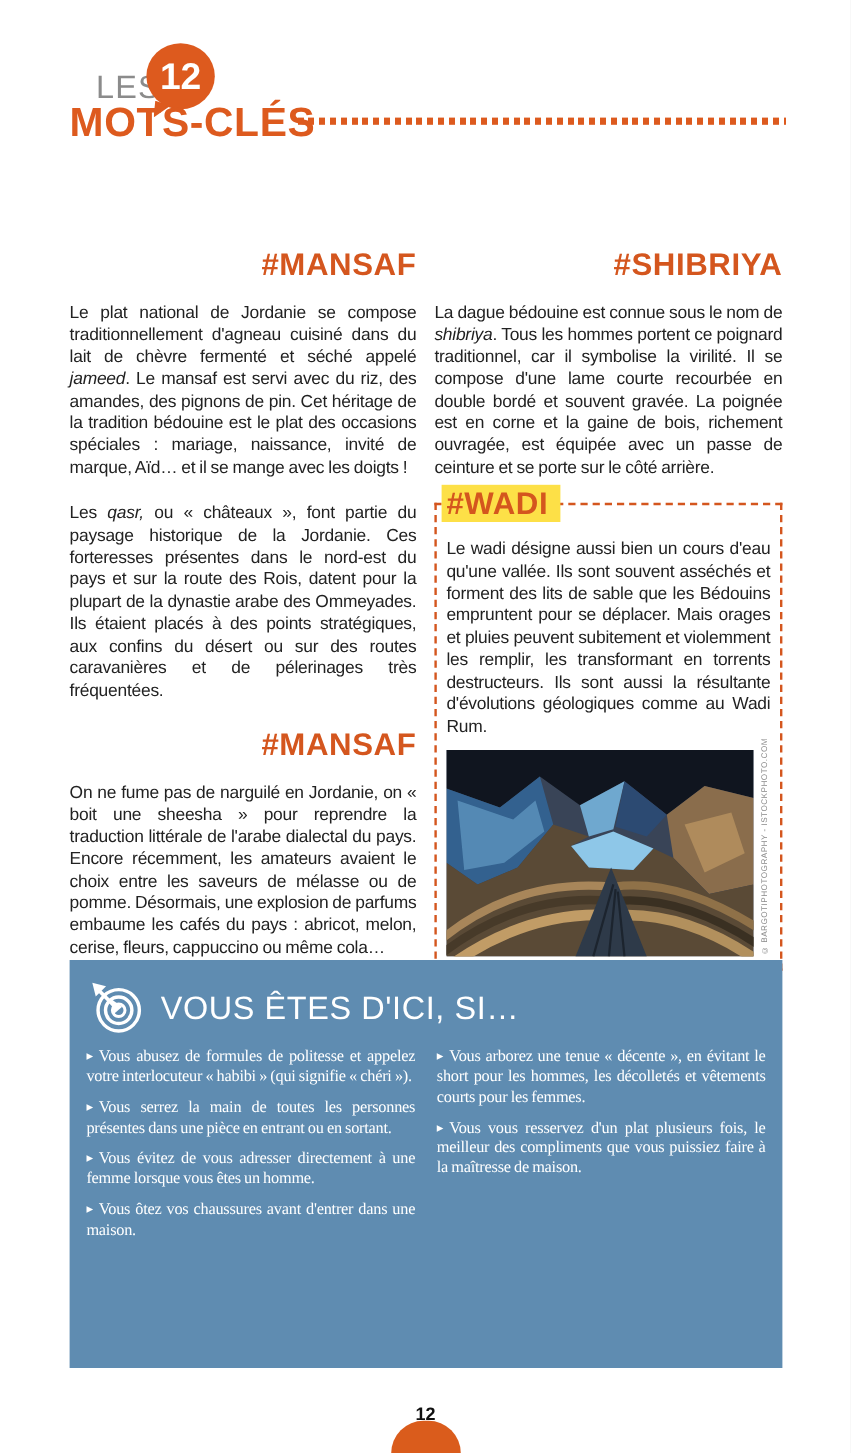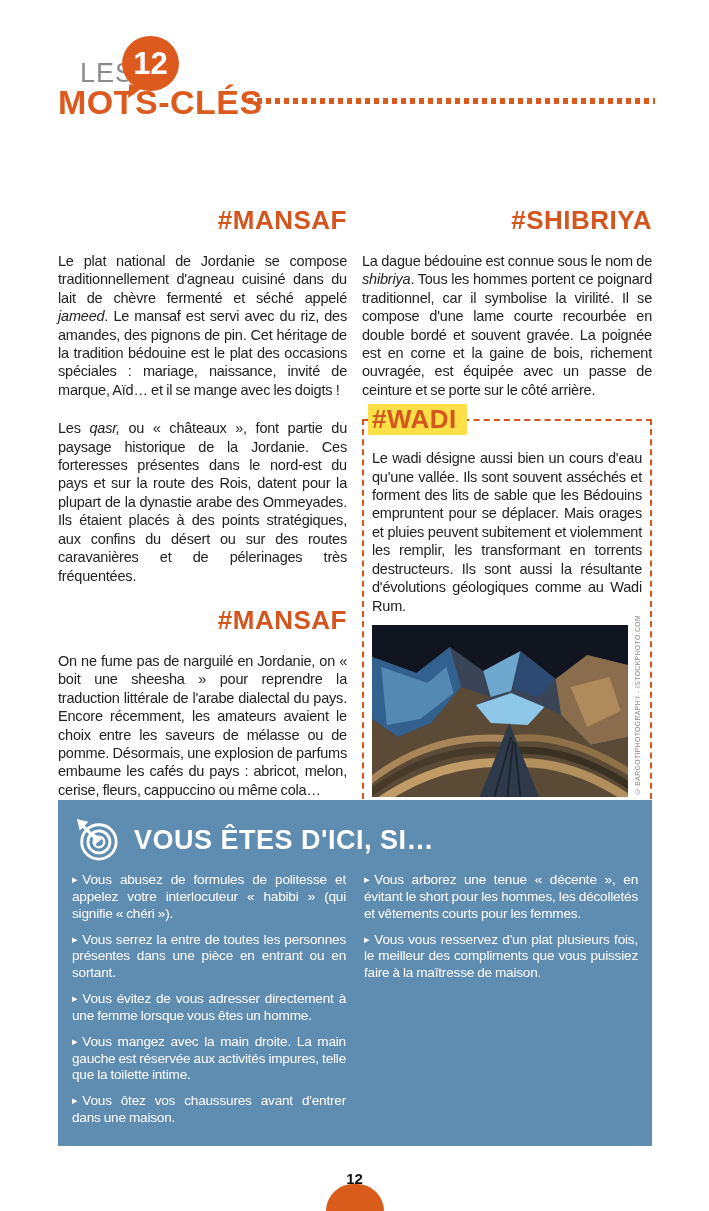--- a/index.html
+++ b/index.html
@@ -32,23 +32,23 @@
   .wadi-box .kw-title { position:absolute; top:-17px; left:4px; background:#fde047; padding:0 10px 0 4px; }
   .wadi-box .kw-text { margin-bottom:10px; }
   .photo-wrap { position:relative; width:256px; height:172px; margin:0 0 2px 0; }
   .photo-wrap svg { display:block; width:100%; height:100%; }
   .photo-credit { position:absolute; right:-13px; bottom:2px; writing-mode:vertical-rl; transform:rotate(180deg);
     font-size:6.8px; color:#8a8a8a; letter-spacing:0.4px; white-space:nowrap; }
   
   .local-box { position:absolute; left:58px; top:800px; width:594px; min-height:340px;
     background:#5f8cb1; color:#fff; padding:16px 14px 10px 14px; }
   .local-header { display:flex; align-items:center; gap:14px; margin:2px 0 10px 2px; }
-  .local-title { font-size:27px; font-weight:bold; letter-spacing:0.5px; }
+  .local-title { font-size:27px; font-weight:normal; letter-spacing:0.5px; }
   .local-cols { display:flex; gap:18px; }
-  .local-col { width:50%; }
+  .local-col { width:50%;font-family:Liberation Serif, serif; }
   .tip { font-size:13.6px; line-height:1.24; text-align:justify; letter-spacing:-0.2px; word-spacing:-0.5px; margin-bottom:9px; }
   .tip .tri { font-size:11px; margin-right:5px; position:relative; top:-1px; }
   
   .page-number { position:absolute; left:0; right:0; bottom:24px; text-align:center;
     font-size:15px; font-weight:bold; color:#111; }
   .footer-semicircle { position:absolute; left:50%; transform:translateX(-50%); bottom:0;
     width:58px; height:27px; border-radius:29px 29px 0 0; background:#da5c1c; }
 </style>
 </head>
 <body>
@@ -130,23 +130,22 @@
         </g>
         <line x1="9" y1="8" x2="25" y2="24" stroke="#ffffff" stroke-width="3.2"></line>
         <path d="M3 1 L15 4 L6 13 Z" fill="#ffffff"></path>
         <path d="M19 15 L29 22 L22 28 Z" fill="#ffffff"></path>
       </svg>
       <div class="local-title">VOUS ÊTES D'ICI, SI…</div>
     </div>
     <div class="local-cols">
       <div class="local-col">
         <p class="tip"><span class="tri">▸</span><span>Vous abusez de formules de politesse et appelez votre interlocuteur « habibi » (qui signifie « chéri »).</span></p>
-        <p class="tip"><span class="tri">▸</span><span>Vous serrez la entre de toutes les personnes présentes dans une pièce en entrant ou en sortant.</span></p>
+        <p class="tip"><span class="tri">▸</span><span>Vous serrez la main de toutes les personnes présentes dans une pièce en entrant ou en sortant.</span></p>
         <p class="tip"><span class="tri">▸</span><span>Vous évitez de vous adresser directement à une femme lorsque vous êtes un homme.</span></p>
-        <p class="tip"><span class="tri">▸</span><span>Vous mangez avec la main droite. La main gauche est réservée aux activités impures, telle que la toilette intime.</span></p>
         <p class="tip"><span class="tri">▸</span><span>Vous ôtez vos chaussures avant d'entrer dans une maison.</span></p>
       </div>
       <div class="local-col">
         <p class="tip"><span class="tri">▸</span><span>Vous arborez une tenue « décente », en évitant le short pour les hommes, les décolletés et vêtements courts pour les femmes.</span></p>
         <p class="tip"><span class="tri">▸</span><span>Vous vous resservez d'un plat plusieurs fois, le meilleur des compliments que vous puissiez faire à la maîtresse de maison.</span></p>
       </div>
     </div>
   </div>
 
   <div class="page-number">12</div>

